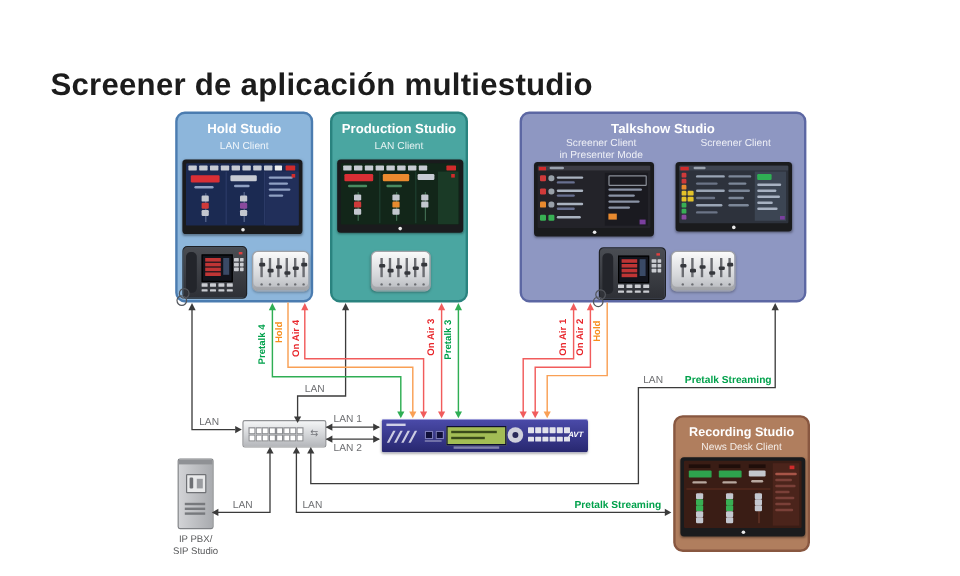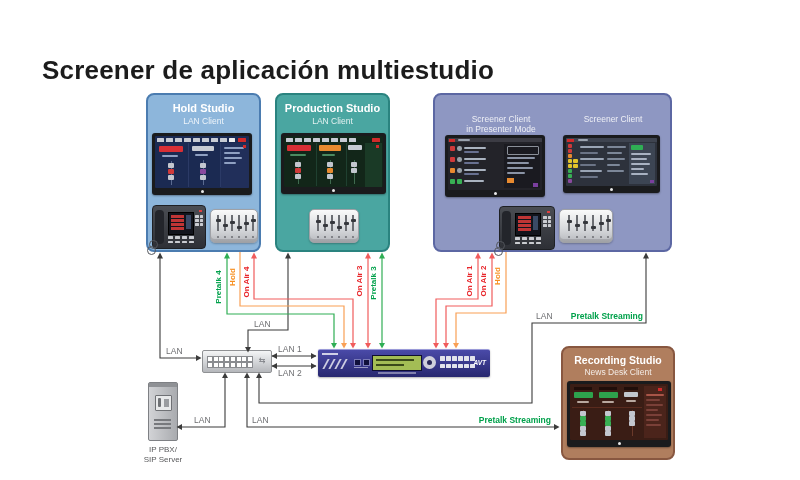--- a/index.html
+++ b/index.html
@@ -206,20 +206,21 @@
     <i class="mdot" style="left:7px;"></i>
       <i class="mdot" style="left:14px;"></i>
       <i class="mdot" style="left:21px;"></i>
       <i class="mdot" style="left:28px;"></i>
       <i class="mdot" style="left:35px;"></i>
       <i class="mdot" style="left:42px;"></i>
   </div>
 </div>
 
 <div id="talk-box" class="studio">
+  <div class="stitle">Talkshow Studio</div>
   <div class="sclient" style="left:14px;width:104px;top:19px;line-height:10px;">
     <span>Screener Client</span><br>
     <span>in Presenter Mode</span>
   </div>
   <div class="sclient" style="left:128px;width:100px;top:19px;">Screener Client</div>
 
   <div class="bezel" style="left:10px;top:40px;width:100px;height:62px;">
     <div class="scr" style="background:#232329;">
       <i class="ab" style="left:0;top:0;width:94px;height:4px;background:#3c3c44;"></i>
       <i class="ab" style="left:1px;top:.5px;width:6px;height:3px;background:#d02b2b;"></i>
@@ -445,21 +446,21 @@
   <span class="ab" style="left:6px;top:12px;width:15px;height:14px;background:#e8e9ea;border:1px solid #6f7175;border-radius:1px;">
     <i class="ab" style="left:2px;top:2px;width:3px;height:9px;background:#6f7175;border-radius:1px;"></i>
     <i class="ab" style="left:8px;top:3px;width:5px;height:8px;background:#9a9ca0;"></i>
   </span>
   <i class="ab" style="left:5px;top:36px;width:17px;height:2px;background:#77797d;"></i>
   <i class="ab" style="left:5px;top:40px;width:17px;height:2px;background:#77797d;"></i>
   <i class="ab" style="left:5px;top:44px;width:17px;height:2px;background:#77797d;"></i>
 </div>
 <div id="pbx-label">
   <div>IP PBX/</div>
-  <div>SIP Server</div>
+  <div>SIP Studio</div>
 </div>
 
 <svg width="800" height="480" style="position:absolute;left:0;top:0;pointer-events:none;">
 
   <g stroke="#3b3b3b" fill="#3b3b3b" stroke-width="1.1">
     <g>
       <path d="M160,257 V358 H196" fill="none"></path>
       <polygon points="157,258.5 163,258.5 160,252.5" stroke="none"></polygon>
       <polygon points="196,355 196,361 201.5,358" stroke="none"></polygon>
     </g>

